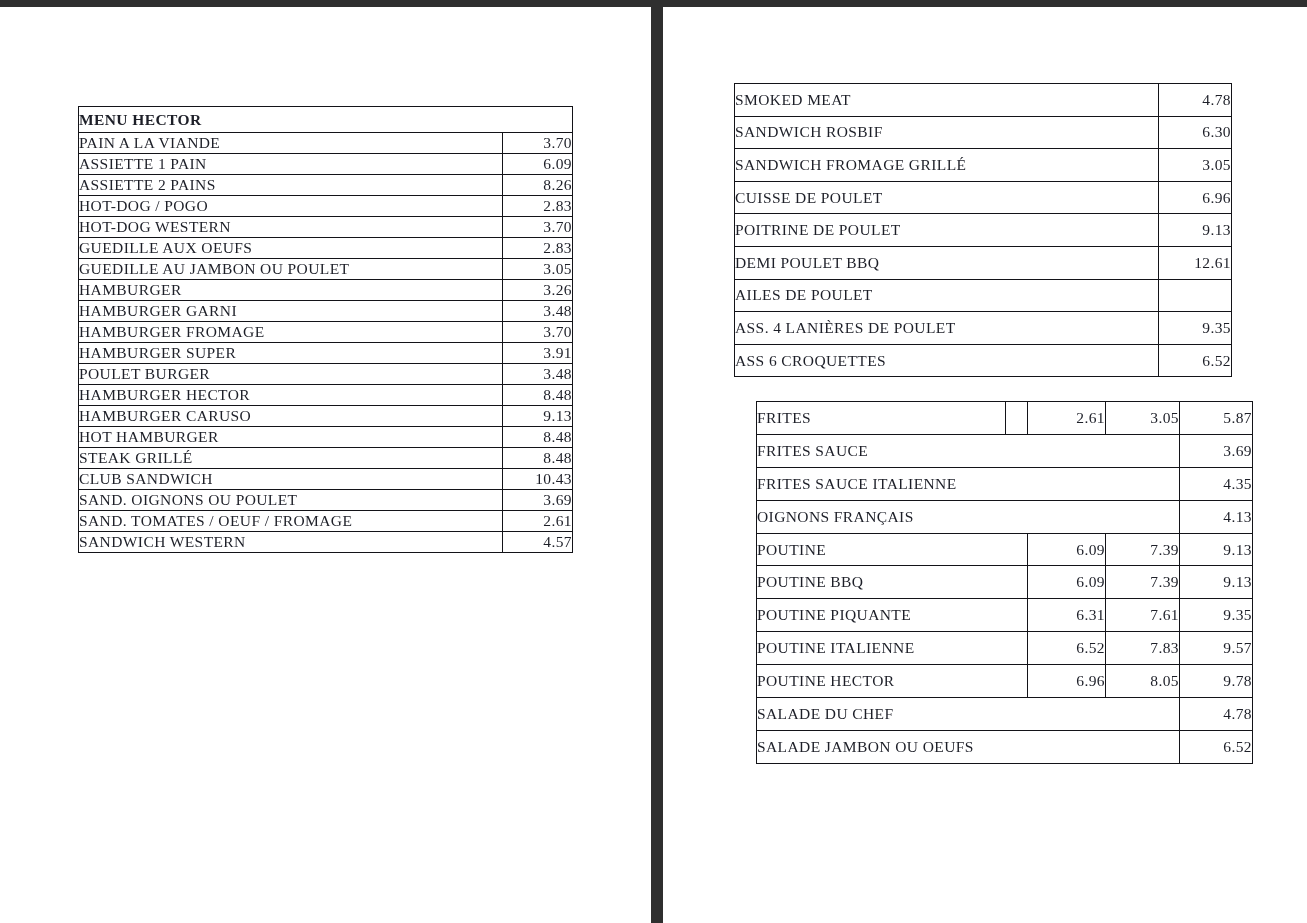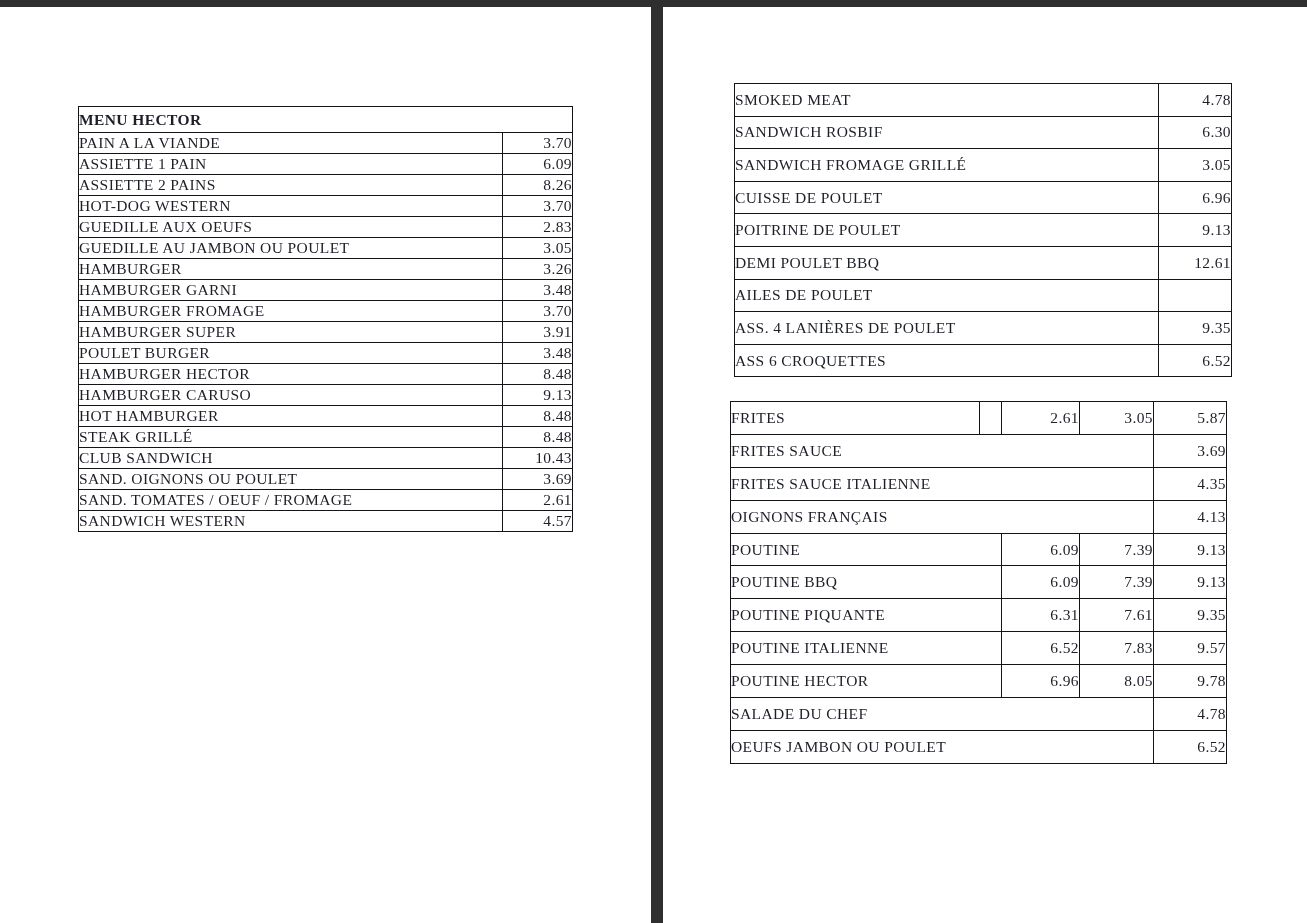--- a/index.html
+++ b/index.html
@@ -41,21 +41,21 @@
   td.price{text-align:right;padding-right:8px;}
   td.bold{font-weight:bold;}
 
   #main-menu-table{left:78px;top:106px;width:494px;}
   #main-menu-table tr{height:21px;}
   #main-menu-table tr.hdr{height:26px;margin-top:8px;}
 
   #meats-table{left:734px;top:83px;width:497px;padding-left:36px;}
   #meats-table tr{height:32.6px;}
 
-  #sides-table{left:730px;top:401px;width:497px;}
+  #sides-table{left:756px;top:401px;width:497px;}
   #sides-table tr{height:32.9px;}
 </style>
 </head>
 <body>
 
 <div class="topbar"></div>
 
 <div class="page page-left">
 </div>
 
@@ -77,20 +77,24 @@
         <td class="label">PAIN A LA VIANDE</td>
         <td class="price">3.70</td>
       </tr>
       <tr>
         <td class="label">ASSIETTE 1 PAIN</td>
         <td class="price">6.09</td>
       </tr>
       <tr>
         <td class="label">ASSIETTE 2 PAINS</td>
         <td class="price">8.26</td>
+      </tr>
+      <tr>
+        <td class="label">HOT-DOG / POGO</td>
+        <td class="price">2.83</td>
       </tr>
       <tr>
         <td class="label">HOT-DOG WESTERN</td>
         <td class="price">3.70</td>
       </tr>
       <tr>
         <td class="label">GUEDILLE AUX OEUFS</td>
         <td class="price">2.83</td>
       </tr>
       <tr>
@@ -253,17 +257,17 @@
         <td class="label" colspan="2">POUTINE HECTOR</td>
         <td class="price" colspan="1">6.96</td>
         <td class="price" colspan="1">8.05</td>
         <td class="price" colspan="1">9.78</td>
       </tr>
       <tr>
         <td class="label" colspan="4">SALADE DU CHEF</td>
         <td class="price" colspan="1">4.78</td>
       </tr>
       <tr>
-        <td class="label" colspan="4">OEUFS JAMBON OU POULET</td>
+        <td class="label" colspan="4">SALADE JAMBON OU OEUFS</td>
         <td class="price" colspan="1">6.52</td>
       </tr>
     </tbody>
 </table>
 
 </body></html>

